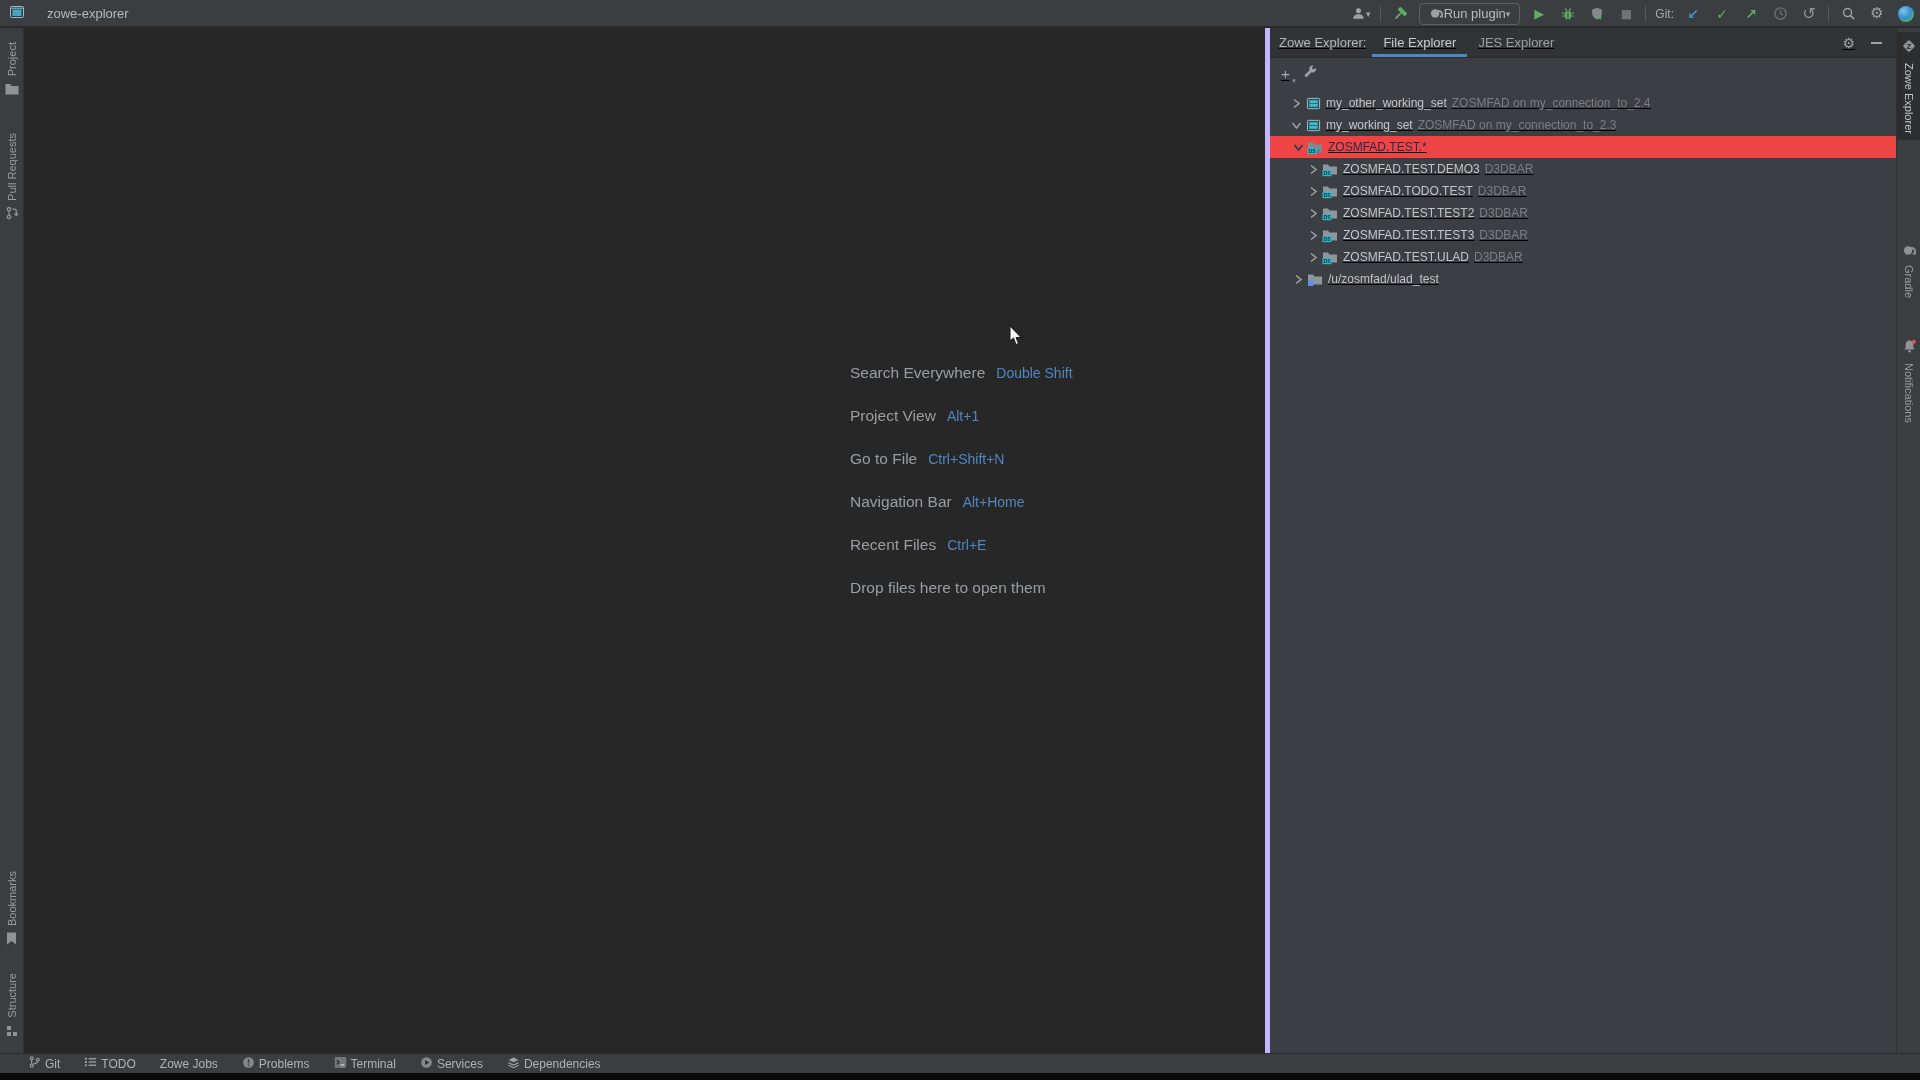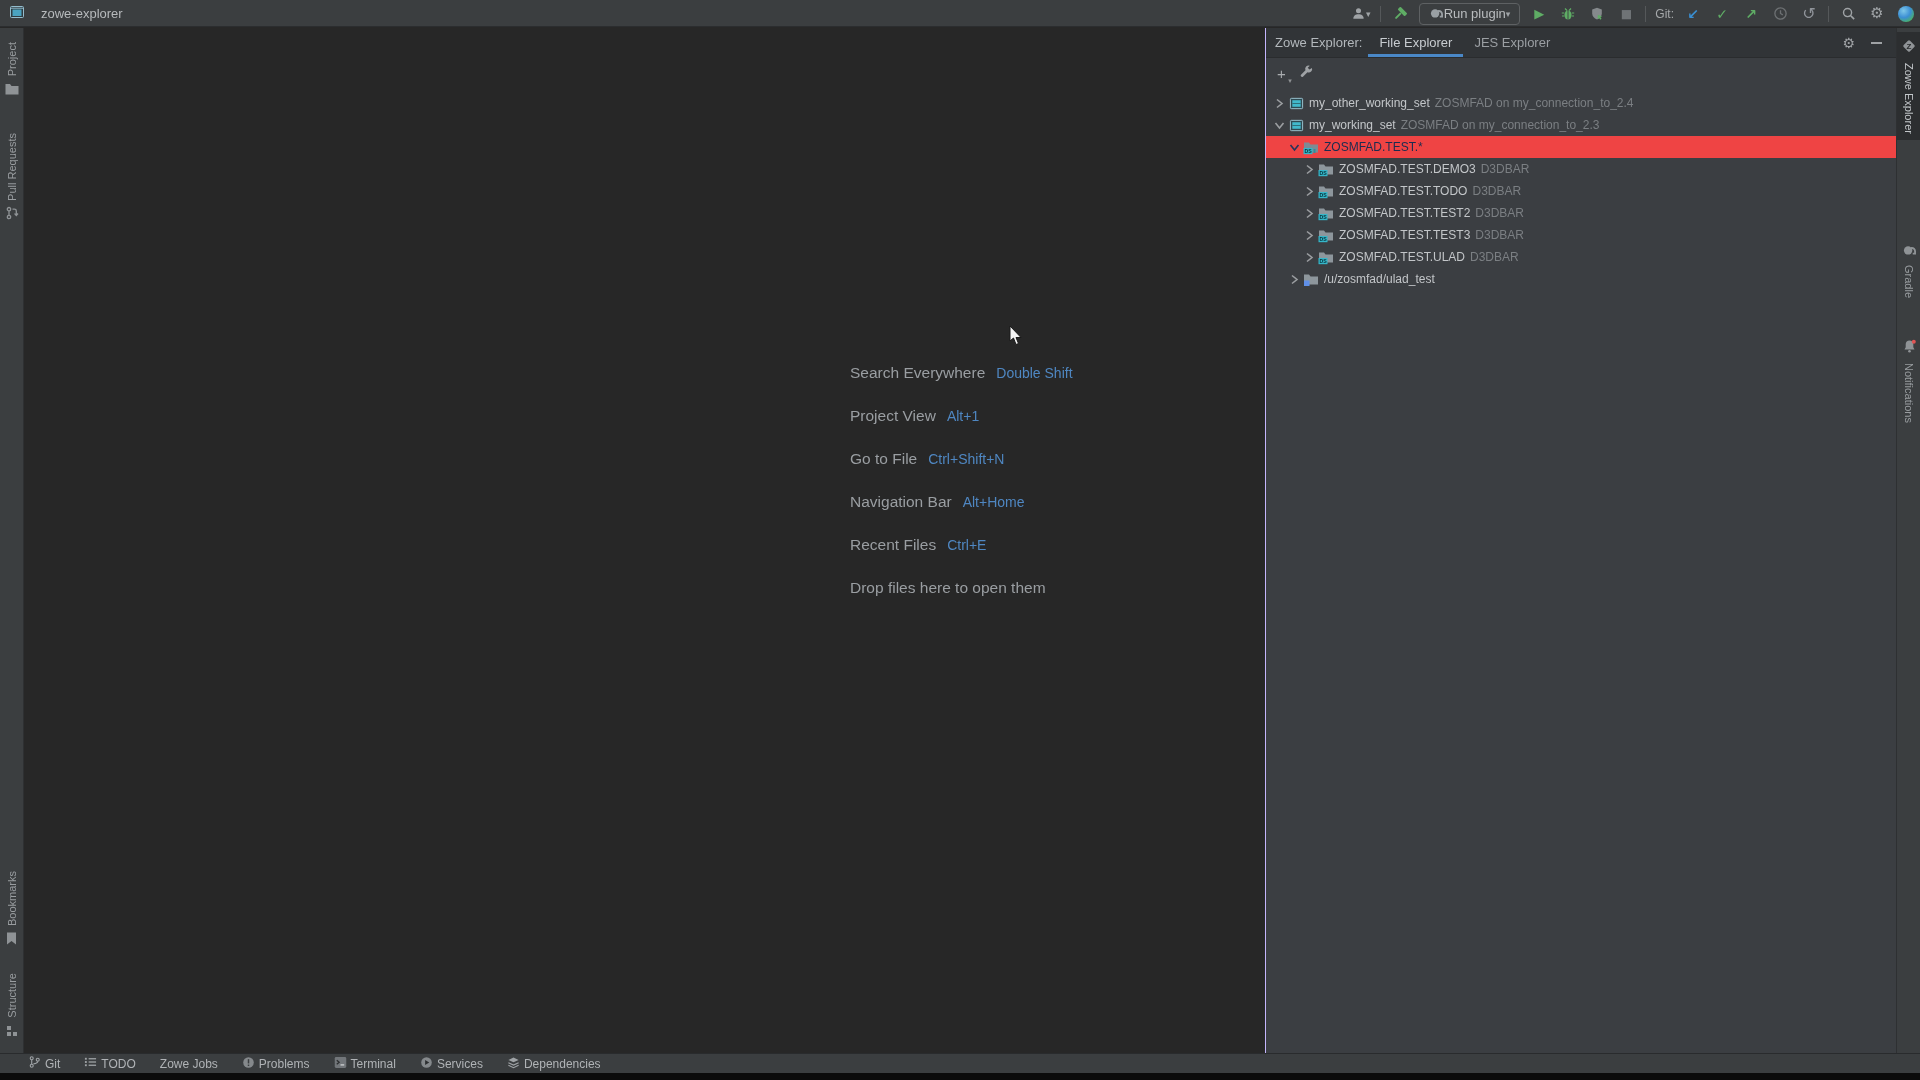--- a/index.html
+++ b/index.html
@@ -3,21 +3,21 @@
 <meta charset="utf-8">
 <style>
   * { box-sizing: border-box; }
   html,body { margin:0; padding:0; background:#000; }
   body { font-family: "Liberation Sans","DejaVu Sans",sans-serif; }
   .app { position:relative; width:1920px; height:1080px; background:#272727; overflow:hidden; }
 
   
   .titlebar { position:absolute; left:0; top:0; width:1920px; height:27px;
               background:#3b3e40; border-bottom:1px solid #2b2d2f; }
-  .tb-left { position:absolute; left:10px; top:0; height:27px; display:flex; align-items:center; gap:17px; }
+  .tb-left { position:absolute; left:10px; top:0; height:27px; display:flex; align-items:center; gap:23px; }
   .tb-title { font-size:13px; color:#b7babc; }
   .tb-right { position:absolute; right:4px; top:0; height:27px; display:flex; align-items:center; gap:9px; }
   .tbi { display:flex; align-items:center; justify-content:center; width:20px; height:20px;
          border-radius:3px; cursor:default; }
   .sep { width:1px; height:16px; background:#55585a; }
   .glyph { font-family:"DejaVu Sans",sans-serif; font-size:14px; line-height:1; }
   .caret { font-size:9px; color:#9fa3a6; }
   .run-combo { display:flex; align-items:center; height:22px; padding:0 9px;
                border:1px solid #5e6163; border-radius:4px; color:#b9bcbe; font-size:13px; }
   .git-label { font-size:12px; color:#a6a9ab; }
@@ -41,37 +41,37 @@
   
   .editor { position:absolute; left:25px; top:28px; width:1240px; height:1025px; background:#272727; }
   .shortcuts { position:absolute; left:825px; top:336px; }
   .sc { height:43px; display:flex; align-items:baseline; gap:11px; }
   .sc-label { font-size:15.5px; color:#9a9ea2; white-space:nowrap; }
   .sc-keys  { font-size:14px; color:#4f87c2; font-weight:400; white-space:nowrap; }
   .cursor { position:absolute; left:984px; top:297px; }
 
   
   .panel { position:absolute; left:1265px; top:28px; width:631px; height:1025px;
-           background:#3b3e42; border-left:1px solid #c4b5fd; }
+           background:#3b3e42; border-left:5px solid #c4b5fd;text-decoration:underline; }
   .panel-header { height:30px; background:#313437; border-bottom:1px solid #2a2c2e;
                   display:flex; align-items:stretch; }
   .ph-title { align-self:center; font-size:13px; color:#b3b8bc; padding:0 6px 0 9px; white-space:nowrap; }
   .tab { display:flex; align-items:center; padding:0 11px; font-size:13px; color:#9b9fa3;
          border-bottom:3px solid transparent; border-top:3px solid transparent; cursor:default; }
   .tab.active { color:#c8ccd0; border-bottom-color:#4a88c7; }
   .ph-spacer { flex:1; }
   .ph-actions { display:flex; align-items:center; gap:16px; padding-right:14px; }
   .minus-bar { display:block; width:11px; height:2px; background:#9fa2a5; }
   .panel-toolbar { height:30px; display:flex; align-items:center; gap:13px; padding-left:11px; }
   .pt-plus { position:relative; color:#a9acaf; font-size:15px; line-height:1; }
   .pt-plus .mini-caret { position:absolute; right:-6px; bottom:-3px; font-size:7px; color:#8f9294; }
 
   .tree { padding-top:4px; }
   .trow { height:22px; display:flex; align-items:center; white-space:nowrap; cursor:default; }
-  .d0 { padding-left:6px; } .d1 { padding-left:21px; } .d2 { padding-left:36px; }
+  .d0 { padding-left:19px; } .d1 { padding-left:21px; } .d2 { padding-left:36px; }
   .chev { width:15px; height:16px; display:flex; align-items:center; justify-content:center; color:#9b9ea1; }
   .chev svg { display:block; }
   .chev.expanded svg { transform:rotate(90deg); }
   .ticon { width:16px; height:16px; margin:0 5px 0 1px; display:flex; align-items:center; justify-content:center; }
   .tname { font-size:12px; color:#c3c6c9; }
   .tdetail { font-size:12px; color:#7b7f83; margin-left:5px; }
   .trow.selected { background:#ef4444; }
   .trow.selected .tname { color:#1b2c50; }
   .trow.selected .chev { color:#24355c; }
 
@@ -378,21 +378,21 @@
               <polyline points="2,1.5 7,5.5 2,9.5" stroke="currentColor" stroke-width="1.6" fill="none"></polyline>
             </svg>
           </span>
         <span class="ticon">
             <svg width="16" height="16" viewBox="0 0 16 16">
               <path d="M1 3.5h5l1.5 2H15v8H1z" fill="#8d969c"></path>
               <rect x="0.5" y="9" width="9" height="6.2" fill="#35b6c9"></rect>
               <text x="5" y="14.2" text-anchor="middle" font-size="5.2" font-weight="bold" fill="#06333b" font-family="Liberation Sans, sans-serif">DS</text>
             </svg>
           </span>
-        <span class="tname">ZOSMFAD.TEST.TODO</span>
+        <span class="tname">ZOSMFAD.TODO.TEST</span>
         <span class="tdetail">D3DBAR</span>
       </div>
 
       <div class="trow d2">
         <span class="chev">
             <svg width="9" height="11" viewBox="0 0 9 11">
               <polyline points="2,1.5 7,5.5 2,9.5" stroke="currentColor" stroke-width="1.6" fill="none"></polyline>
             </svg>
           </span>
         <span class="ticon">

